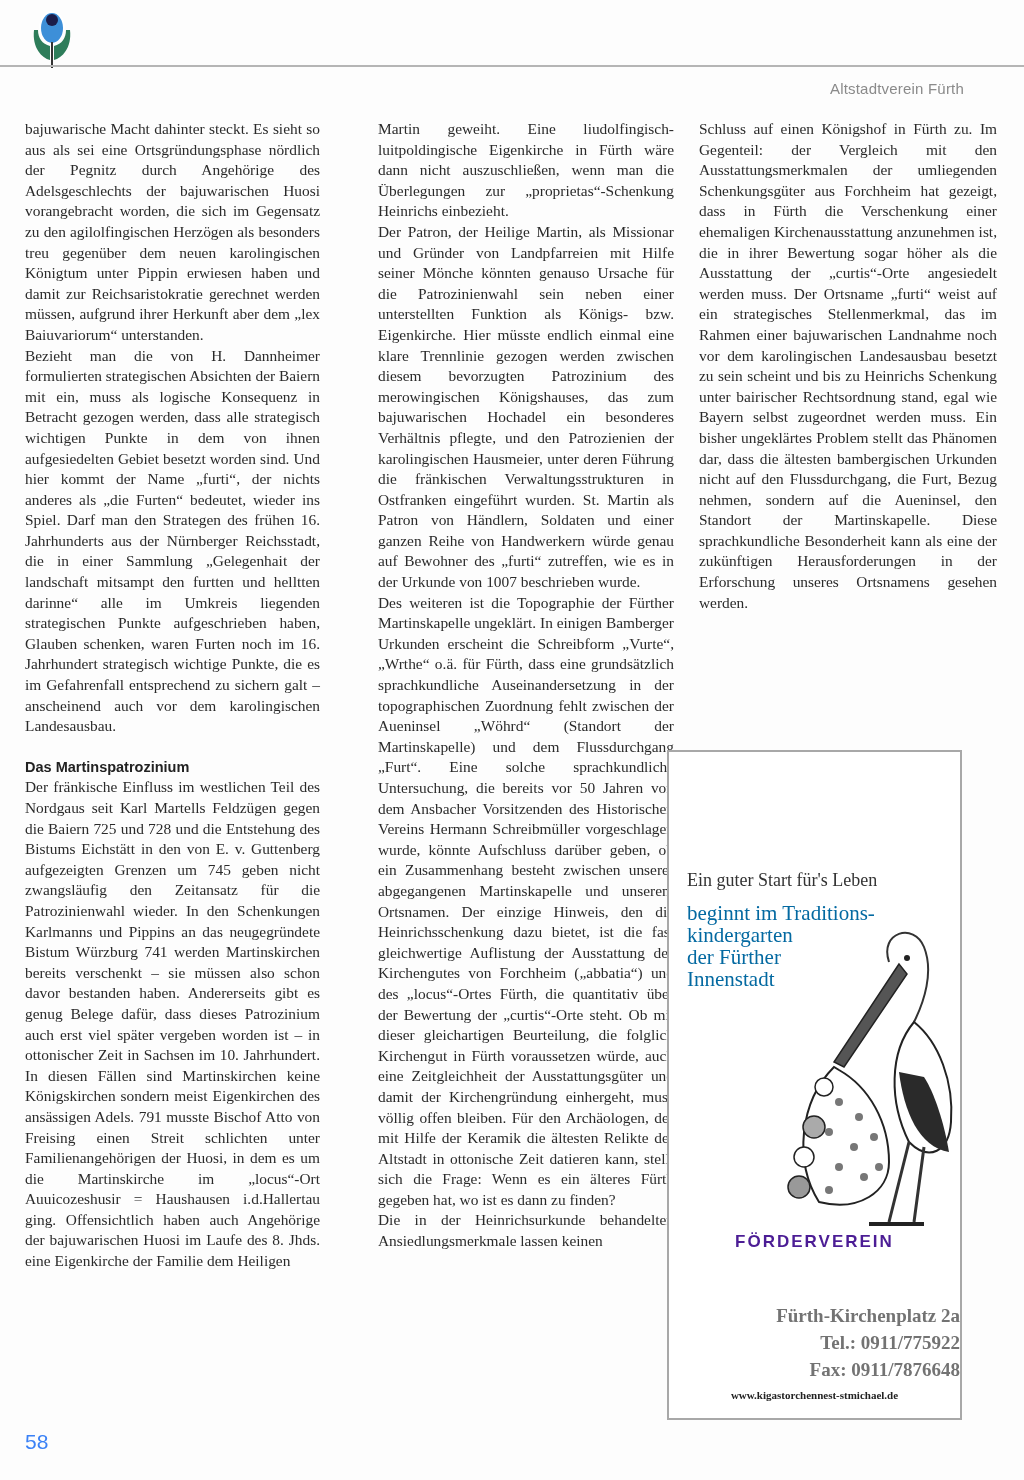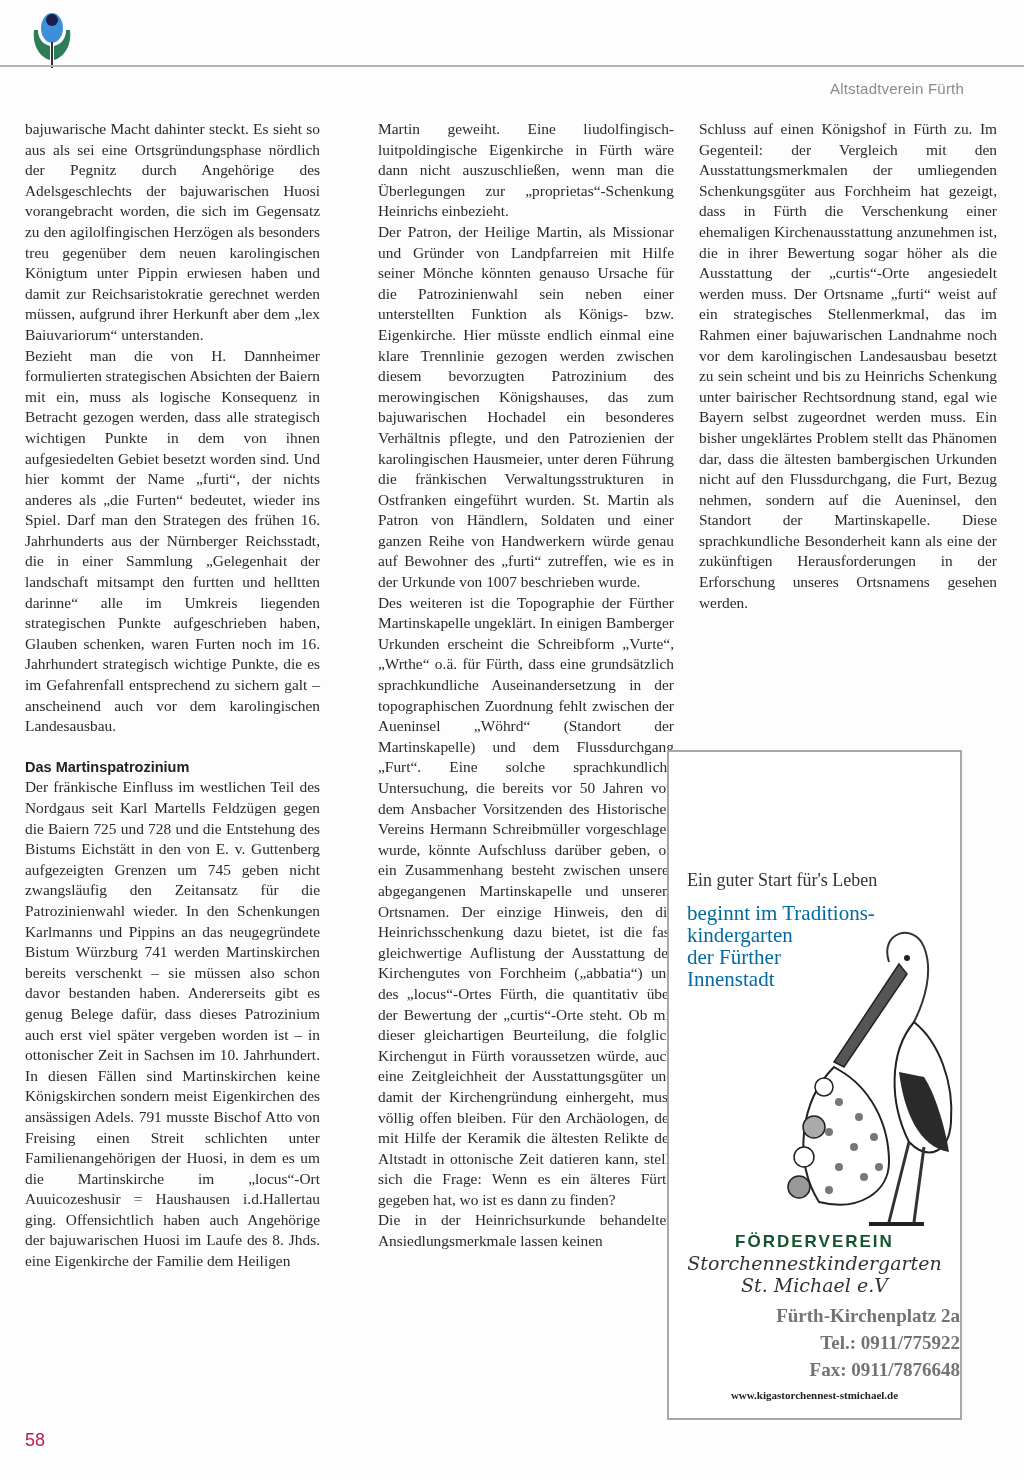--- a/index.html
+++ b/index.html
@@ -17,26 +17,26 @@
   .col1 { left: 25px; width: 295px; }
   .col2 { left: 362px; width: 296px; margin-left: 16px; }
   .col3 { left: 667px; width: 298px; margin-left: 32px; }
   .subheading { font-family: "Liberation Sans", sans-serif; font-weight: bold; font-size: 14.5px; margin-top: 20px !important; color: #222; }
 
   .ad { position: absolute; left: 667px; top: 750px; width: 295px; height: 670px; border: 2px solid #a8a8a8; background: #fff; box-sizing: border-box; }
   .ad-title { position: absolute; left: 0; right: 0; top: 10px; text-align: center; font-family: "Liberation Serif", serif; font-weight: bold; font-size: 23px; line-height: 28px; color: #222; }
   .ad-slogan { position: absolute; left: 18px; top: 118px; font-size: 18px; color: #333; }
   .ad-text { position: absolute; left: 18px; top: 150px; font-size: 21px; line-height: 22px; color: #0369a1; }
   .stork { position: absolute; left: 70px; top: 150px; width: 220px; height: 330px; }
-  .ad-verein { position: absolute; left: 0; right: 0; top: 480px; text-align: center; font-family: "Liberation Sans", sans-serif; font-weight: 900; font-size: 17px; letter-spacing: 2px; color: #14532d; }
+  .ad-verein { position: absolute; left: 0; right: 0; top: 480px; text-align: center; font-family: "Liberation Sans", sans-serif; font-weight: 900; font-size: 17px; letter-spacing: 2px; color: #4c1d95; }
   .ad-script { position: absolute; left: 0; right: 0; top: 500px; text-align: center; font-family: "DejaVu Serif", serif; font-style: italic; font-size: 19px; color: #333; line-height: 22px; }
   .ad-address { position: absolute; left: 0; right: 0; top: 550px; text-align: right; font-size: 19px; line-height: 27px; color: #737373; font-weight: bold; }
   .ad-url { position: absolute; left: 0; right: 0; top: 637px; text-align: center; font-weight: bold; font-size: 11px; color: #222; }
 
-  .page-number { position: absolute; left: 25px; top: 1430px; font-family: "Liberation Sans", sans-serif; font-size: 18px; color: #be185d; }
+  .page-number { position: absolute; left: 25px; top: 1430px; font-family: "Liberation Sans", sans-serif; font-size: 21px; color: #3b82f6; }
 </style>
 </head>
 <body>
 
 <div class="header">
   <svg class="logo" viewBox="0 0 48 60">
     <path d="M6 22 C4 40 14 50 22 52 L22 38 C14 36 10 30 10 22 Z" fill="#2e7d5a"></path>
     <path d="M42 22 C44 40 34 50 26 52 L26 38 C34 36 38 30 38 22 Z" fill="#2e7d5a"></path>
     <ellipse cx="24" cy="20" rx="13" ry="17" fill="#fff"></ellipse>
     <ellipse cx="24" cy="20" rx="11" ry="15" fill="#3d8fd8"></ellipse>
@@ -98,24 +98,20 @@
         <circle cx="90" cy="288" r="4"></circle>
         <circle cx="140" cy="265" r="4"></circle>
     </g>
 
     <circle cx="85" cy="185" r="9" fill="#fff" stroke="#222" stroke-width="1.5"></circle>
     <circle cx="75" cy="225" r="11" fill="#aaa" stroke="#222" stroke-width="1.5"></circle>
     <circle cx="65" cy="255" r="10" fill="#fff" stroke="#222" stroke-width="1.5"></circle>
     <circle cx="60" cy="285" r="11" fill="#999" stroke="#222" stroke-width="1.5"></circle>
   </svg>
   <div class="ad-verein">FÖRDERVEREIN</div>
-  <div class="ad-script">
-    <div>Storchennestkindergarten</div>
-    <div>St. Michael e.V</div>
-  </div>
   <div class="ad-address">
     <div>Fürth-Kirchenplatz 2a</div>
     <div>Tel.: 0911/775922</div>
     <div>Fax: 0911/7876648</div>
   </div>
   <div class="ad-url">www.kigastorchennest-stmichael.de</div>
 </div>
 
 <div class="page-number">58</div>
 

